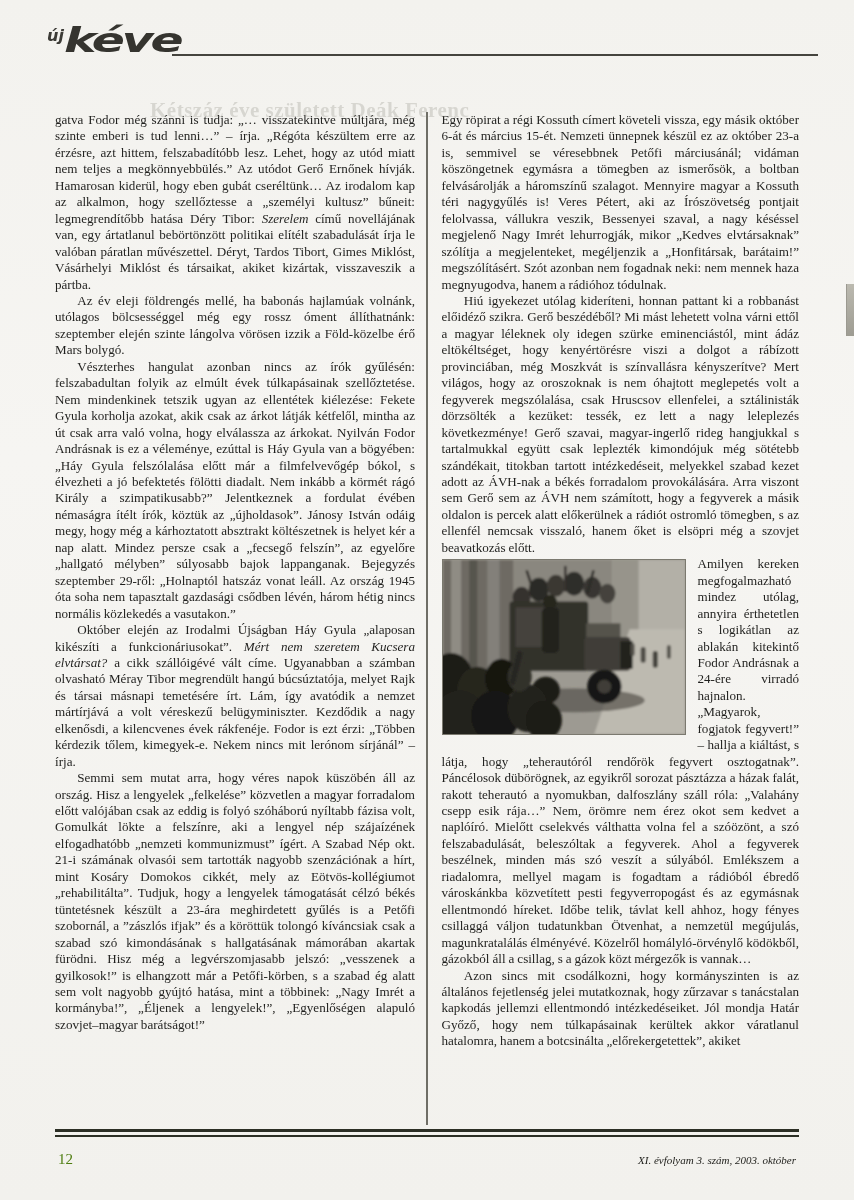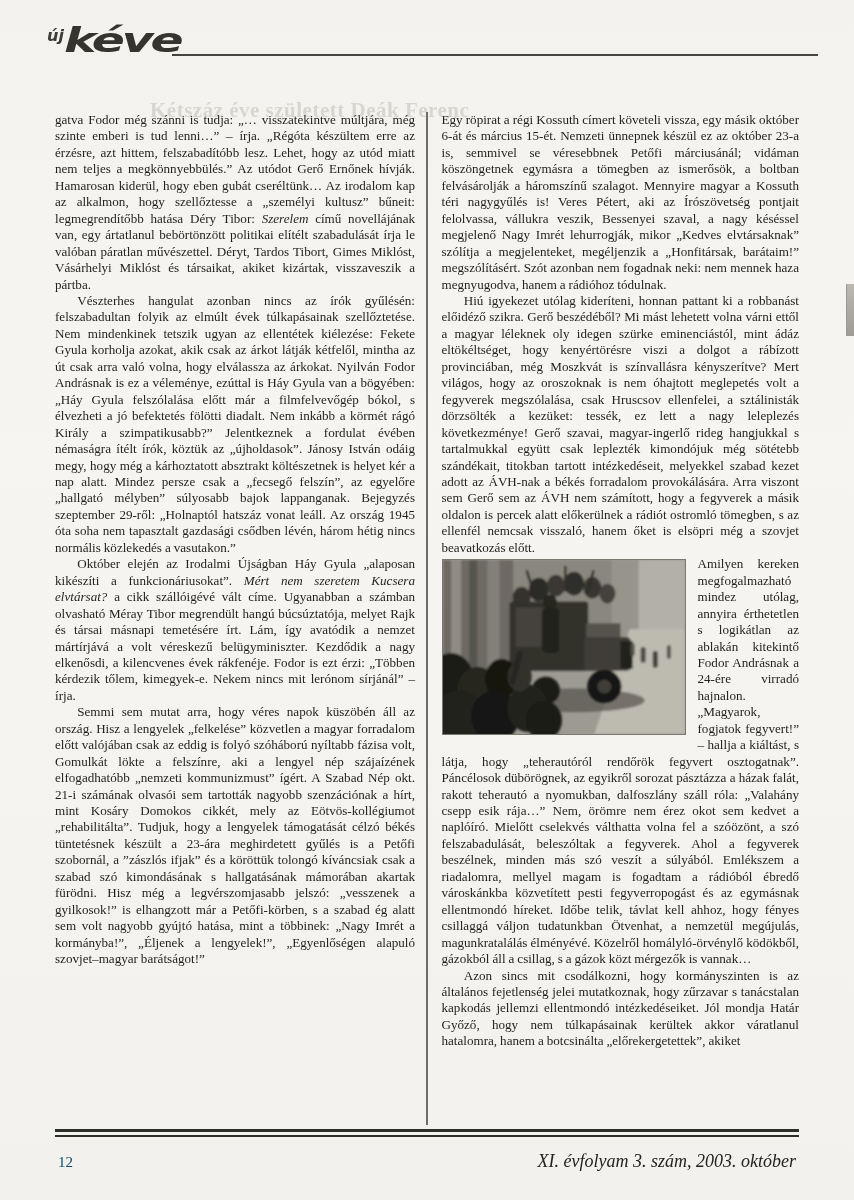--- a/index.html
+++ b/index.html
@@ -61,22 +61,22 @@
 
   
   .rule-double{
     margin:4px 55px 0 55px;height:3px;
     border-top:3px solid #2c2f25;border-bottom:2px solid #2c2f25;
   }
   footer{
     display:flex;justify-content:space-between;align-items:baseline;
     margin:14px 58px 0 58px;
   }
-  .pageno{font-size:15px;color:#0c4a6e;}
-  .issue{font-style:italic;font-size:18px;color:#23231f;}
+  .pageno{font-size:15px;color:#4d7c0f;}
+  .issue{font-style:italic;font-size:11px;color:#23231f;}
 
   .edge-mark{
     position:absolute;right:0;top:260px;width:7px;height:52px;
     background:linear-gradient(180deg,#b2b0a5,#8f8d82);
     border-left:1px solid #8c8a80;opacity:.85;
   }
 </style>
 </head>
 <body>
 
@@ -87,20 +87,21 @@
     <span class="logo-main">kéve</span>
     <div class="masthead-rule"></div>
   </header>
 
   <div class="ghost">Kétszáz éve született Deák Ferenc</div>
 
   <main class="columns">
 
     <section class="col left">
       <p class="para noindent"><span>gatva Fodor még szánni is tudja: „… visszatekintve múltjára, még szinte emberi is tud lenni…” – írja. „Régóta készültem erre az érzésre, azt hittem, felszabadítóbb lesz. Lehet, hogy az utód miatt nem teljes a megkönnyebbülés.” Az utódot Gerő Ernőnek hívják. Hamarosan kiderül, hogy eben gubát cseréltünk… Az irodalom kap az alkalmon, hogy szellőztesse a „személyi kultusz” bűneit: legmegrendítőbb hatása Déry Tibor: </span><em>Szerelem</em><span> című novellájának van, egy ártatlanul bebörtönzött politikai elítélt szabadulását írja le valóban páratlan művészettel. Déryt, Tardos Tibort, Gimes Miklóst, Vásárhelyi Miklóst és társaikat, akiket kizártak, visszaveszik a pártba.</span></p>
+      <p class="para"><span>Az év eleji földrengés mellé, ha babonás hajlamúak volnánk, utólagos bölcsességgel még egy rossz óment állíthatnánk: szeptember elején szinte lángolva vörösen izzik a Föld-közelbe érő Mars bolygó.</span></p>
       <p class="para"><span>Vészterhes hangulat azonban nincs az írók gyűlésén: felszabadultan folyik az elmúlt évek túlkapásainak szellőztetése. Nem mindenkinek tetszik ugyan az ellentétek kiélezése: Fekete Gyula korholja azokat, akik csak az árkot látják kétfelől, mintha az út csak arra való volna, hogy elválassza az árkokat. Nyilván Fodor Andrásnak is ez a véleménye, ezúttal is Háy Gyula van a bögyében: „Háy Gyula felszólalása előtt már a filmfelvevőgép bókol, s élvezheti a jó befektetés fölötti diadalt. Nem inkább a körmét rágó Király a szimpatikusabb?” Jelentkeznek a fordulat évében némaságra ítélt írók, köztük az „újholdasok”. Jánosy István odáig megy, hogy még a kárhoztatott absztrakt költészetnek is helyet kér a nap alatt. Mindez persze csak a „fecsegő felszín”, az egyelőre „hallgató mélyben” súlyosabb bajok lappanganak. Bejegyzés szeptember 29-ről: „Holnaptól hatszáz vonat leáll. Az ország 1945 óta soha nem tapasztalt gazdasági csődben lévén, három hétig nincs normális közlekedés a vasutakon.”</span></p>
       <p class="para"><span>Október elején az Irodalmi Újságban Háy Gyula „alaposan kikészíti a funkcionáriusokat”. </span><em>Mért nem szeretem Kucsera elvtársat?</em><span> a cikk szállóigévé vált címe. Ugyanabban a számban olvasható Méray Tibor megrendült hangú búcsúztatója, melyet Rajk és társai másnapi temetésére írt. Lám, így avatódik a nemzet mártírjává a volt véreskezű belügyminiszter. Kezdődik a nagy elkenősdi, a kilencvenes évek rákfenéje. Fodor is ezt érzi: „Többen kérdezik tőlem, kimegyek-e. Nekem nincs mit lerónom sírjánál” – írja.</span></p>
       <p class="para"><span>Semmi sem mutat arra, hogy véres napok küszöbén áll az ország. Hisz a lengyelek „felkelése” közvetlen a magyar forradalom előtt valójában csak az eddig is folyó szóháború nyíltabb fázisa volt, Gomulkát lökte a felszínre, aki a lengyel nép szájaízének elfogadhatóbb „nemzeti kommunizmust” ígért. A Szabad Nép okt. 21-i számának olvasói sem tartották nagyobb szenzációnak a hírt, mint Kosáry Domokos cikkét, mely az Eötvös-kollégiumot „rehabilitálta”. Tudjuk, hogy a lengyelek támogatását célzó békés tüntetésnek készült a 23-ára meghirdetett gyűlés is a Petőfi szobornál, a ”zászlós ifjak” és a köröttük tolongó kíváncsiak csak a szabad szó kimondásának s hallgatásának mámorában akartak fürödni. Hisz még a legvérszomjasabb jelszó: „vesszenek a gyilkosok!” is elhangzott már a Petőfi-körben, s a szabad ég alatt sem volt nagyobb gyújtó hatása, mint a többinek: „Nagy Imrét a kormányba!”, „Éljenek a lengyelek!”, „Egyenlőségen alapuló szovjet–magyar barátságot!”</span></p>
     </section>
 
     <div class="col-rule"></div>
 
     <section class="col right">
       <p class="para noindent"><span>Egy röpirat a régi Kossuth címert követeli vissza, egy másik október 6-át és március 15-ét. Nemzeti ünnepnek készül ez az október 23-a is, semmivel se véresebbnek Petőfi márciusánál; vidáman köszöngetnek egymásra a tömegben az ismerősök, a boltban felvásárolják a háromszínű szalagot. Mennyire magyar a Kossuth téri nagygyűlés is! Veres Pétert, aki az Írószövetség pontjait felolvassa, vállukra veszik, Bessenyei szaval, a nagy késéssel megjelenő Nagy Imrét lehurrogják, mikor „Kedves elvtársaknak” szólítja a megjelenteket, megéljenzik a „Honfitársak, barátaim!” megszólításért. Szót azonban nem fogadnak neki: nem mennek haza megnyugodva, hanem a rádióhoz tódulnak.</span></p>
       <p class="para"><span>Hiú igyekezet utólag kideríteni, honnan pattant ki a robbanást előidéző szikra. Gerő beszédéből? Mi mást lehetett volna várni ettől a magyar léleknek oly idegen szürke eminenciástól, mint ádáz eltökéltséget, hogy kenyértörésre viszi a dolgot a rábízott provinciában, még Moszkvát is színvallásra kényszerítve? Mert világos, hogy az oroszoknak is nem óhajtott meglepetés volt a fegyverek megszólalása, csak Hruscsov ellenfelei, a sztálinisták dörzsölték a kezüket: tessék, ez lett a nagy leleplezés következménye! Gerő szavai, magyar-ingerlő rideg hangjukkal s tartalmukkal együtt csak leplezték kimondójuk még sötétebb szándékait, titokban tartott intézkedéseit, melyekkel szabad kezet adott az ÁVH-nak a békés forradalom provokálására. Arra viszont sem Gerő sem az ÁVH nem számított, hogy a fegyverek a másik oldalon is percek alatt előkerülnek a rádiót ostromló tömegben, s az ellenfél nemcsak visszaló, hanem őket is elsöpri még a szovjet beavatkozás előtt.</span></p>

